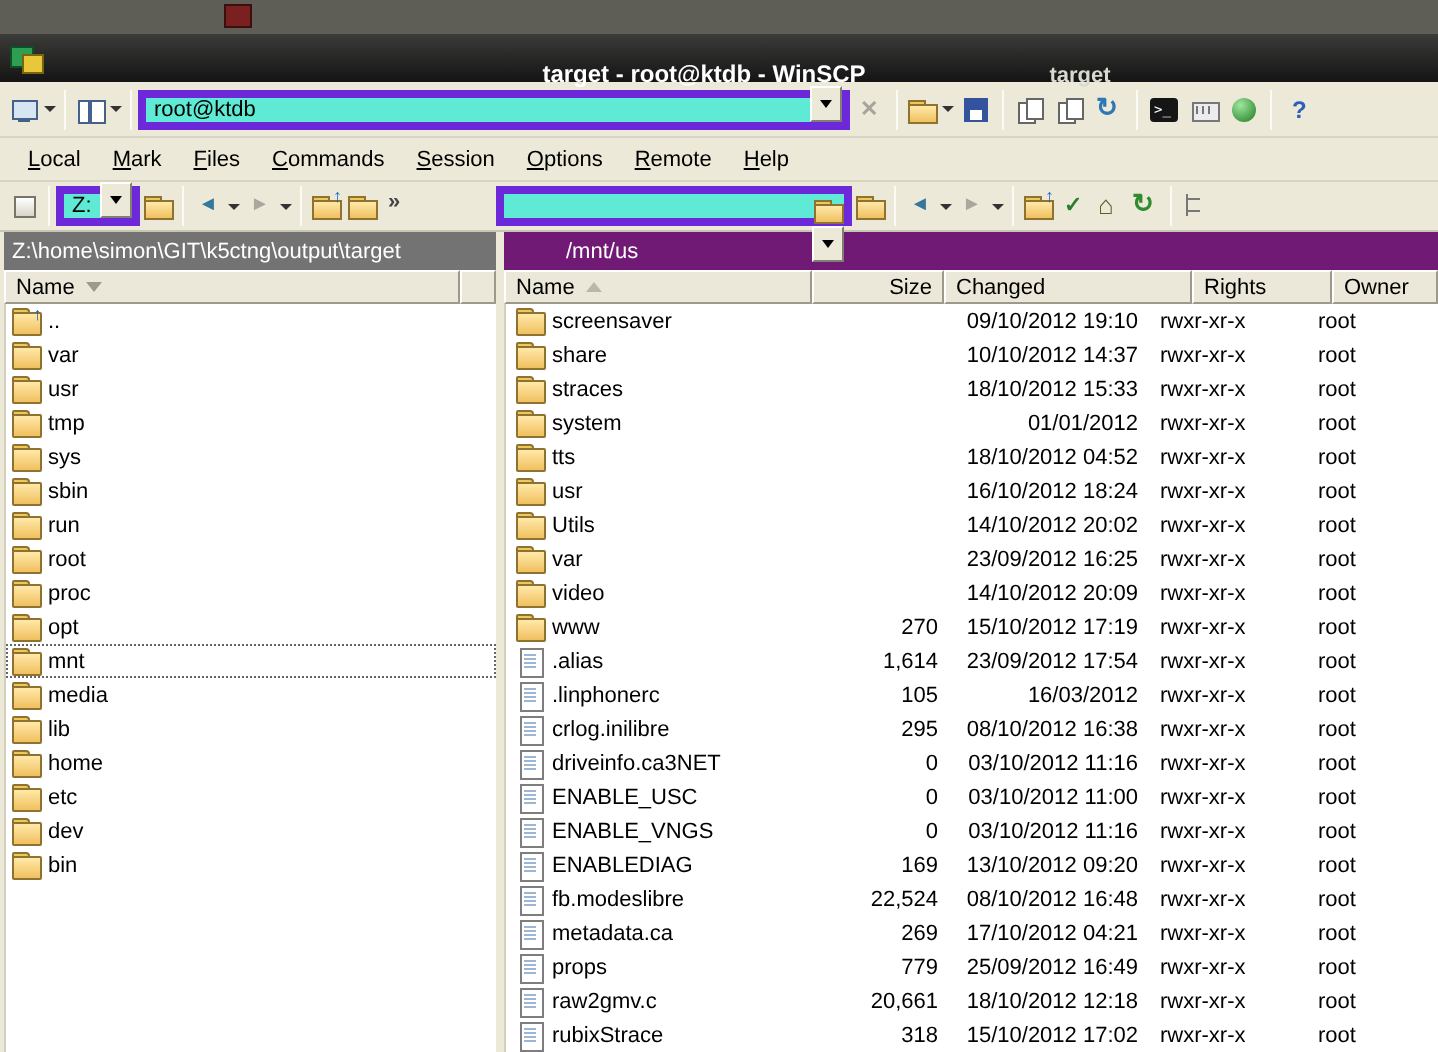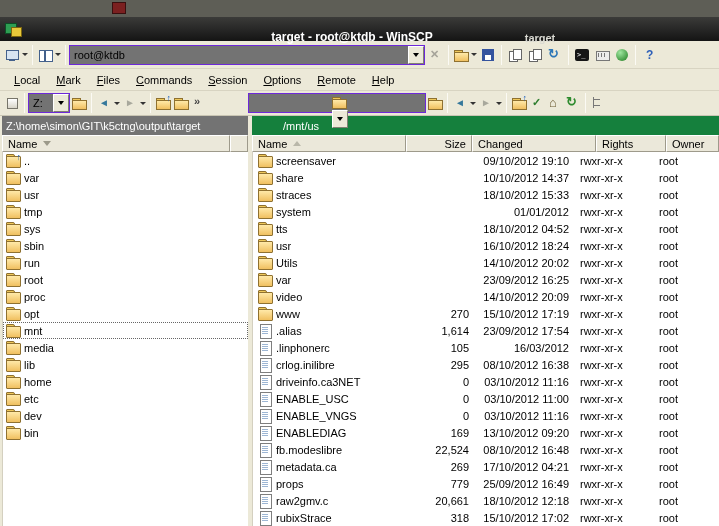--- a/index.html
+++ b/index.html
@@ -30,22 +30,22 @@
   .toolbar-nav { display:flex; align-items:center; height:25px; border-bottom:1px solid #c9c5b3; }
   .tb-group-l { width:248px; display:flex; align-items:center; padding-left:3px; flex:none; }
   .tb-group-r { flex:1; display:flex; align-items:center; }
   .tb-btn { height:22px; min-width:20px; display:flex; align-items:center; justify-content:center;
     border:1px solid transparent; border-radius:1px; }
   .tb-btn.narrow { min-width:14px; }
   .tb-sep { width:1px; height:20px; background:#b6b29f; border-right:1px solid #fbfaf4;
     margin:0 3px; flex:none; }
   .drop-caret { width:0; height:0; border-left:3px solid transparent; border-right:3px solid transparent;
     border-top:3px solid #333; margin-left:2px; }
-  .combo { background:#737373; border:1px solid #6d28d9; height:20px; display:flex;
-    align-items:center; padding-left:4px; position:relative; }
+  .combo { background:#5eead4; border:4px solid #6d28d9; height:20px; display:flex;
+    align-items:flex-end; padding-left:4px; position:relative; }
   .combo .cmb-text { flex:1; overflow:hidden; white-space:nowrap; }
   .cmb-arrow { width:16px; height:18px; margin-left:2px; background:#ece9d8;
     border:1px solid #fff; border-right-color:#808072; border-bottom-color:#808072;
     display:flex; align-items:center; justify-content:center; flex:none; }
   .cmb-arrow .caret { width:0; height:0; border-left:3px solid transparent;
     border-right:3px solid transparent; border-top:4px solid #000; }
   .combo.session { width:356px; }
   .combo.drive { width:42px; }
   .combo.dir { width:178px;flex-direction:column; }
   
@@ -108,21 +108,21 @@
   .menu-item::first-letter { text-decoration:underline; }
   
   .panels { display:flex; height:410px; padding-left:2px; }
   .panel { display:flex; flex-direction:column; }
   .panel-l { width:246px; flex:none; }
   .splitter { width:4px; flex:none; }
   .panel-r { flex:1; min-width:0; }
   .path-bar { height:19px; display:flex; align-items:center; padding:0 4px;
     white-space:nowrap; overflow:hidden; }
   .path-bar.active { background:#737373; color:#fff; }
-  .path-bar.inactive { background:#15803d; color:#fff;padding-left:31px; }
+  .path-bar.inactive { background:#701a75; color:#fff;padding-left:31px; }
   .hdr-row { height:17px; display:flex; background:#ebe8da; }
   .hdr { background:#ebe8da; border:1px solid; border-color:#ffffff #9e9a8b #9e9a8b #ffffff;
     display:flex; align-items:center; padding:0 5px; overflow:hidden; white-space:nowrap; }
   .hdr.right { justify-content:flex-end; }
   .sort { width:0; height:0; margin-left:6px; }
   .sort.desc { border-left:4px solid transparent; border-right:4px solid transparent;
     border-top:5px solid #9c9a8a; }
   .sort.asc { border-left:4px solid transparent; border-right:4px solid transparent;
     border-bottom:5px solid #b9b7a9; }
   .w-name-l { width:228px; } .stub { flex:1; }

